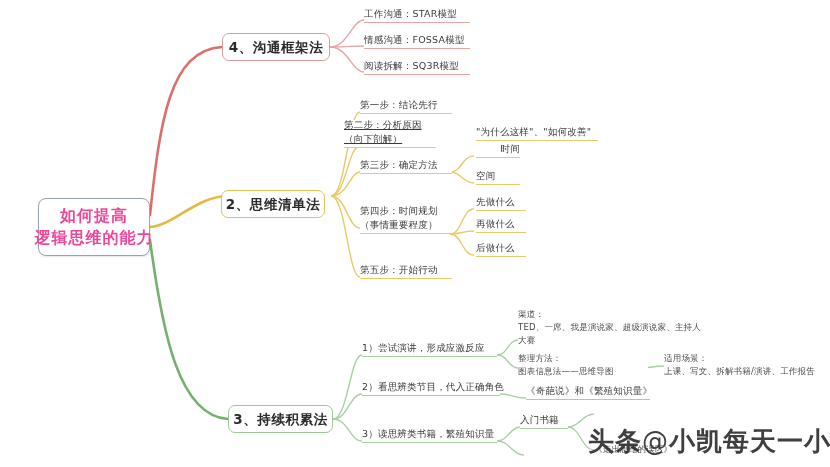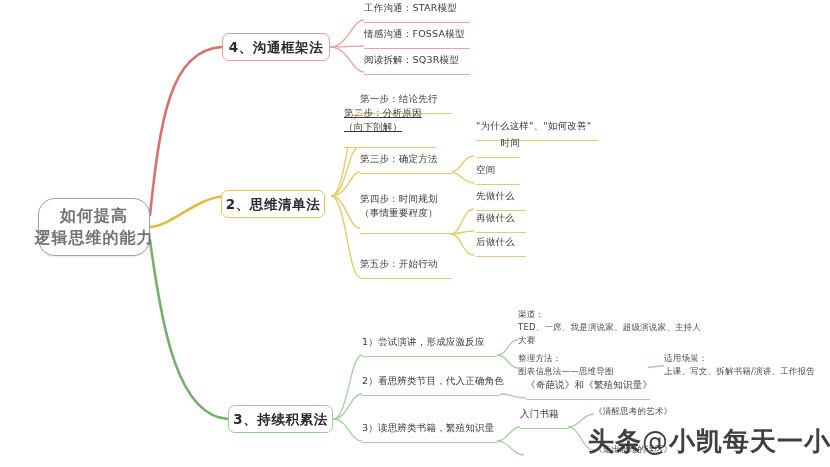--- a/index.html
+++ b/index.html
@@ -22,24 +22,24 @@
     text-align:center;
     color:#2b2b2b;
     background:#ffffff;
     white-space:pre;
     line-height:1.35;
   }
 
   
   .root{
     border:1.5px solid #9aa3ad;
-    border-radius:17px;
+    border-radius:8px;
     font-size:16px;
     font-weight:700;
-    color:#737373;
+    color:#ec4899;
     letter-spacing:1px;
     box-shadow:0 1px 2px rgba(0,0,0,.10);
   }
 
   
   .branch{
     border-width:1.4px;
     border-style:solid;
     border-radius:7px;
     font-size:13.5px;
@@ -49,21 +49,21 @@
   .branch.c-red{border-color:#e09a99;}
   .branch.c-yellow{border-color:#e3c252;}
   .branch.c-green{border-color:#9dc79a;}
 
   
   .leaf{
     font-size:9.5px;
     color:#3a3a3a;
     text-align:left;
     justify-content:flex-start;
-    padding-bottom:13px;
+    padding-bottom:1px;
     border-bottom-width:1.2px;
     border-bottom-style:solid;
     letter-spacing:.2px;
   }
   .leaf.c-red{border-bottom-color:#e7a5a4;}
   .leaf.c-yellow{border-bottom-color:#e6cb6a;}
   .leaf.c-green{border-bottom-color:#a8cfa4;}
   .leaf.multi{align-items:flex-end;line-height:1.45;}
 
   
@@ -222,23 +222,20 @@
   <div class="node leaf c-green" style="left:526px;top:385px;width:124px;height:15px;">
     <span>《奇葩说》和《繁殖知识量》</span>
   </div>
 
   <div class="node leaf c-green" style="left:362px;top:428px;width:135px;height:15px;">
     <span>3）读思辨类书籍，繁殖知识量</span>
   </div>
   <div class="node leaf c-green" style="left:520px;top:414px;width:48px;height:15px;">
     <span>入门书籍</span>
   </div>
-  <div class="node note" style="left:594px;top:405px;width:140px;height:14px;">
-    <span>《清醒思考的艺术》</span>
-  </div>
   <div class="node note" style="left:594px;top:443px;width:140px;height:14px;">
     <span>《走出思维的误区》</span>
   </div>
 
   <div class="watermark" style="left:588px;top:424px;">
     <span>头条</span><span class="wm-at">@</span><span>小凯每天一小步</span>
   </div>
 
 </div>
 

